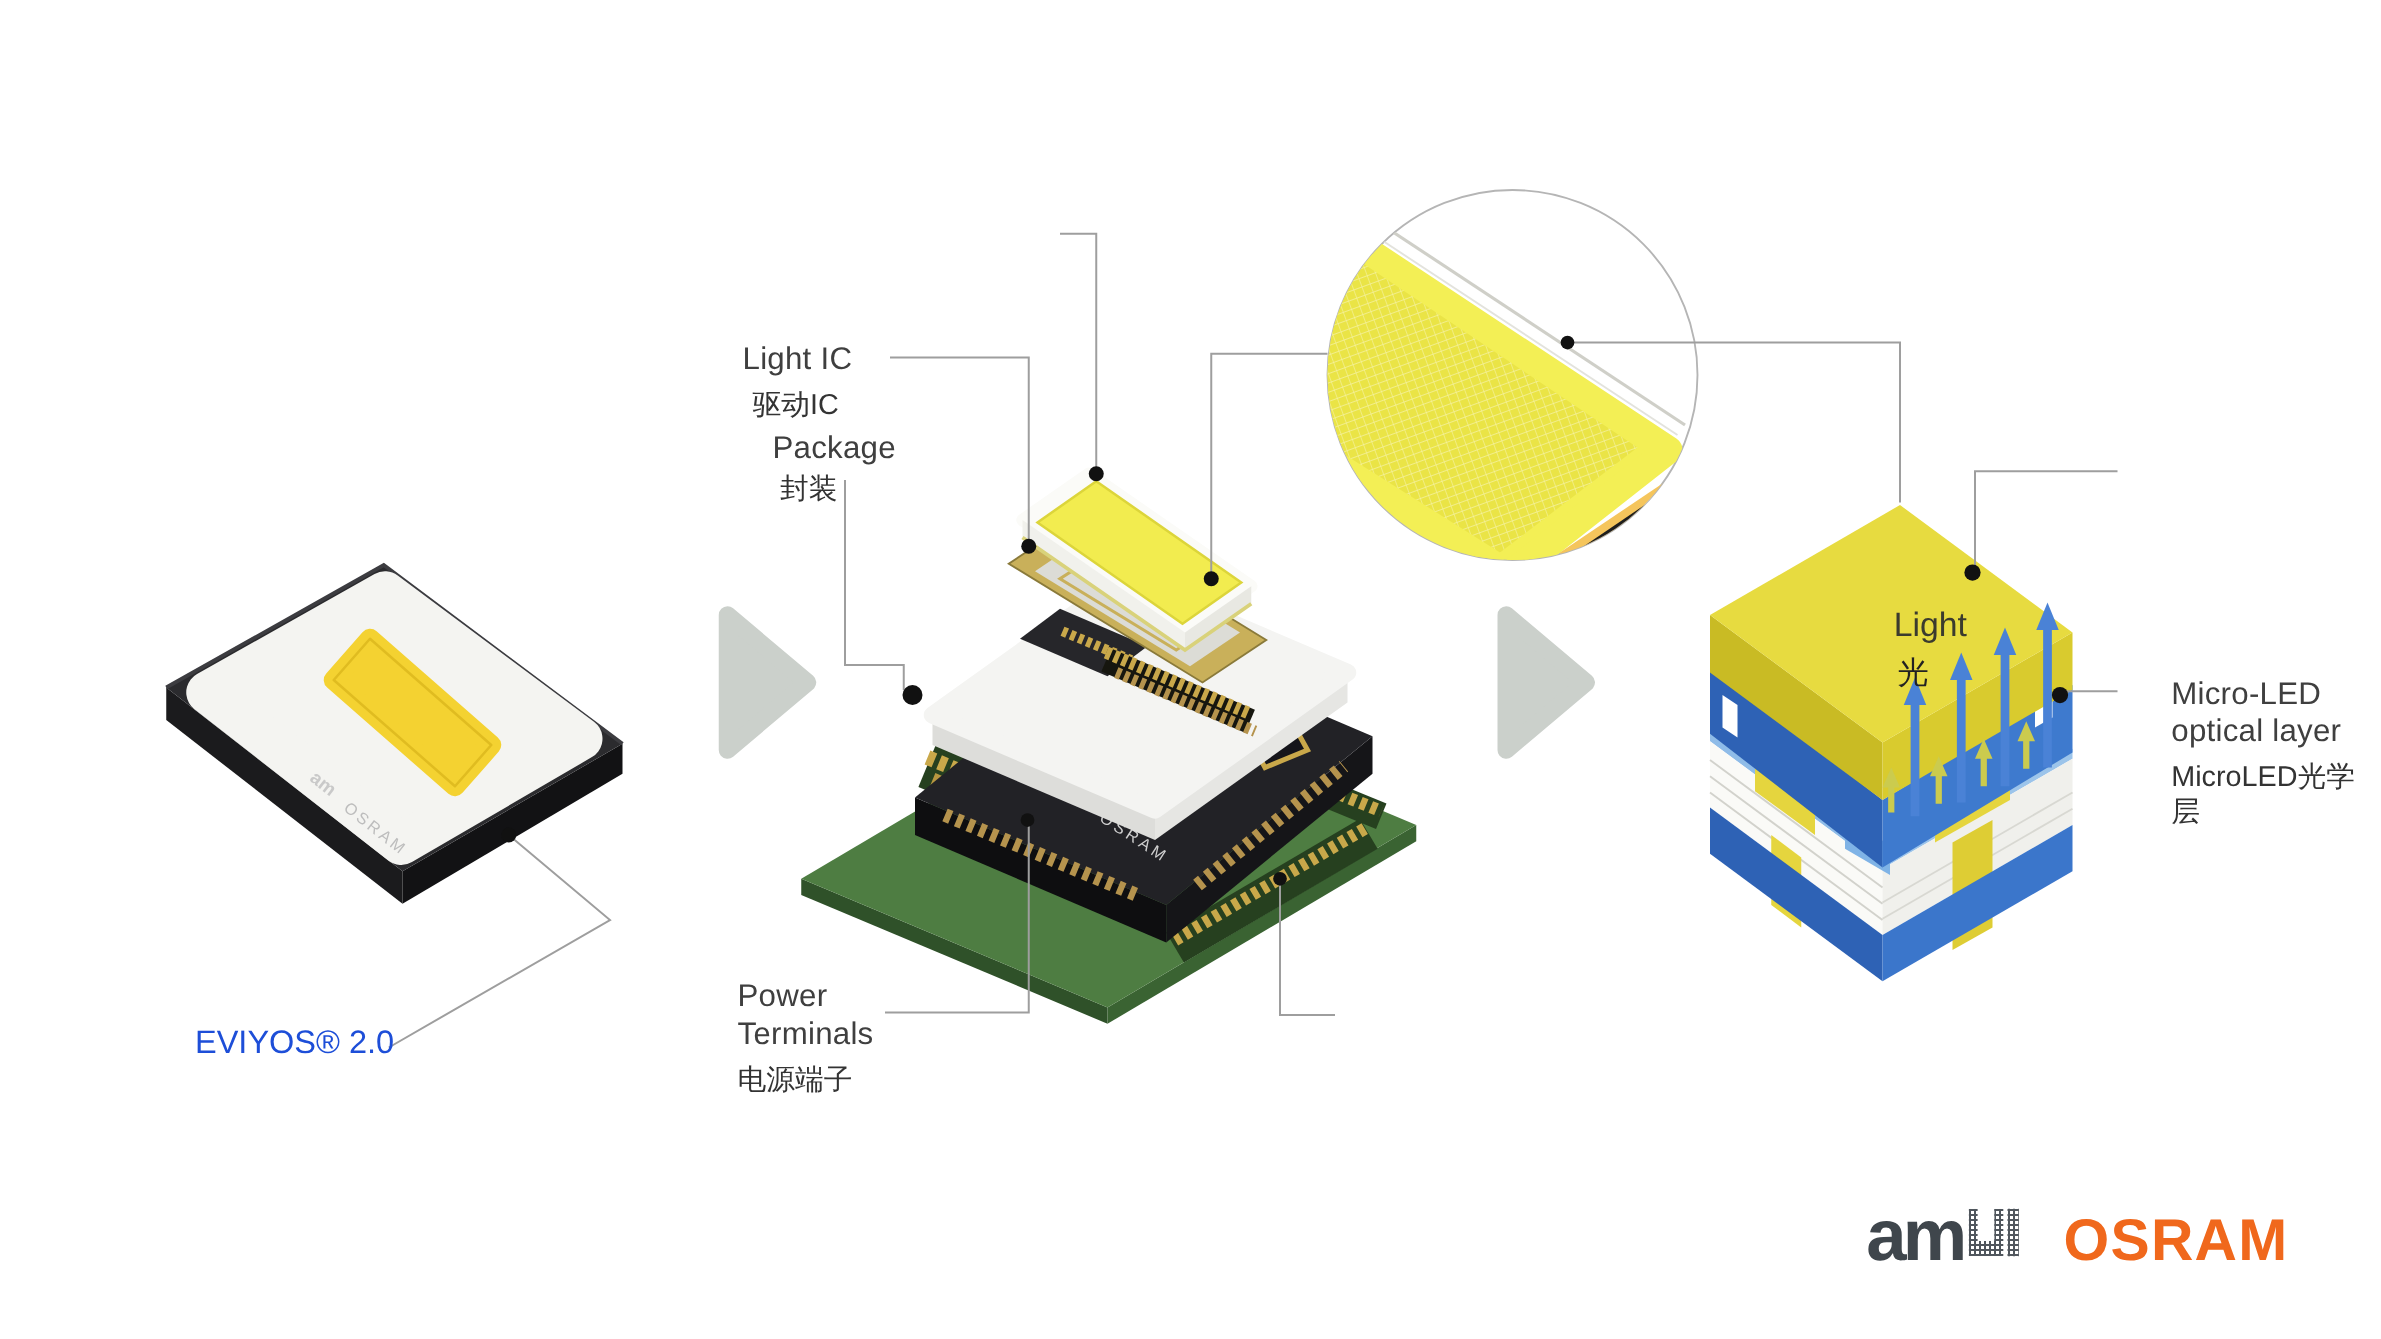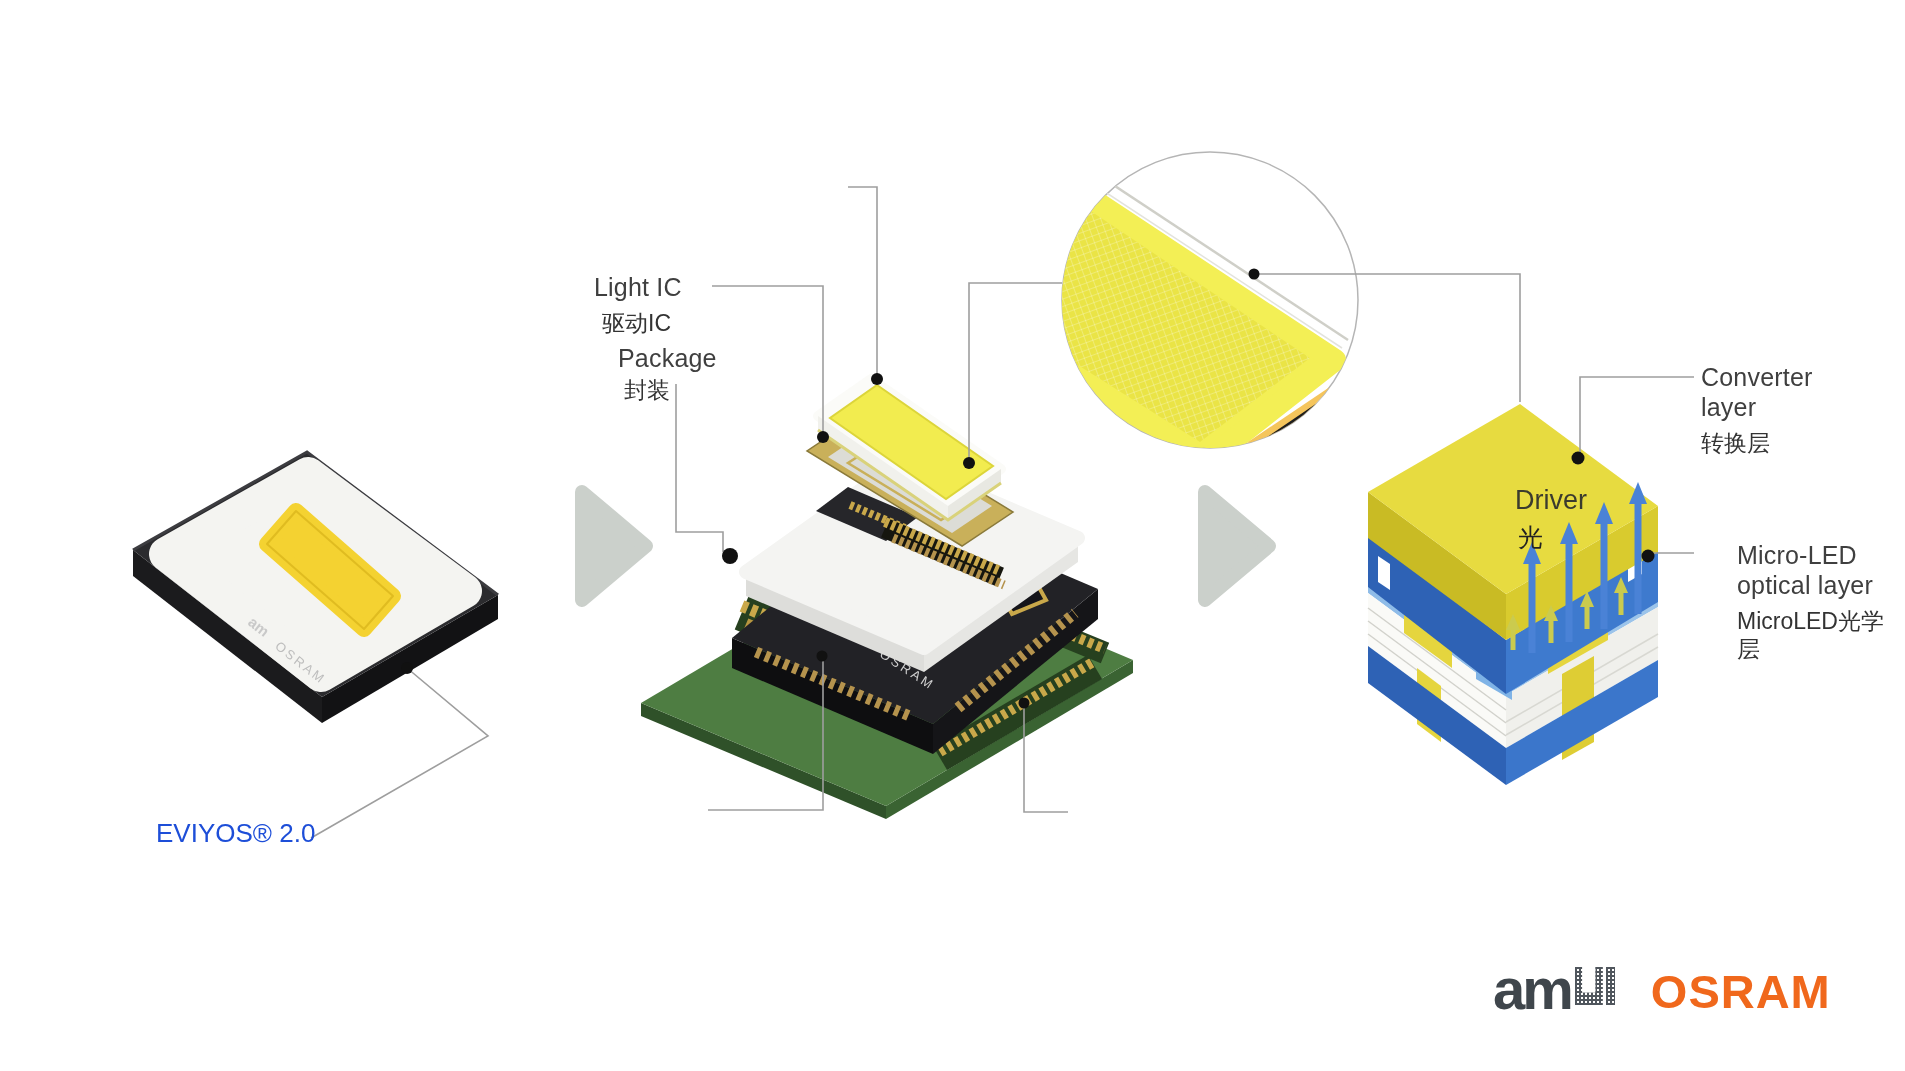--- a/index.html
+++ b/index.html
@@ -228,35 +228,35 @@
   <div class="lbl" style="left:594px;top:272px;">
     <div class="en">Light IC</div>
     <div class="zh" style="padding-left:8px;">驱动IC</div>
   </div>
 
   <div class="lbl" style="left:618px;top:343px;">
     <div class="en">Package</div>
     <div class="zh tight" style="padding-left:6px;">封装</div>
   </div>
 
-
-
-  <div class="lbl" style="left:1701px;top:362px;">
-    <div class="en">Converter</div>
-    <div class="en">layer</div>
-    <div class="zh">转换层</div>
-  </div>
+  <div class="lbl" style="left:590px;top:782px;">
+    <div class="en">Power</div>
+    <div class="en">Terminals</div>
+    <div class="zh">电源端子</div>
+  </div>
+
+
 
   <div class="lbl" style="left:1701px;top:540px;margin-left:36px;">
     <div class="en">Micro-LED</div>
     <div class="en">optical layer</div>
     <div class="zh">MicroLED光学层</div>
   </div>
 
-  <div class="light-en" style="left:1515px;top:485px;">Driver</div>
+  <div class="light-en" style="left:1515px;top:485px;">Light</div>
   <div class="light-zh" style="left:1518px;top:521px;">光</div>
 
   <div class="eviyos" style="left:156px;top:818px;">EVIYOS® 2.0</div>
 
   <div class="ams-logo">
     <span class="ams-word">am</span>
     <span class="pixel-s">
       <span class="ps-u checker"></span>
       <span class="ps-bar checker"></span>
     </span>

